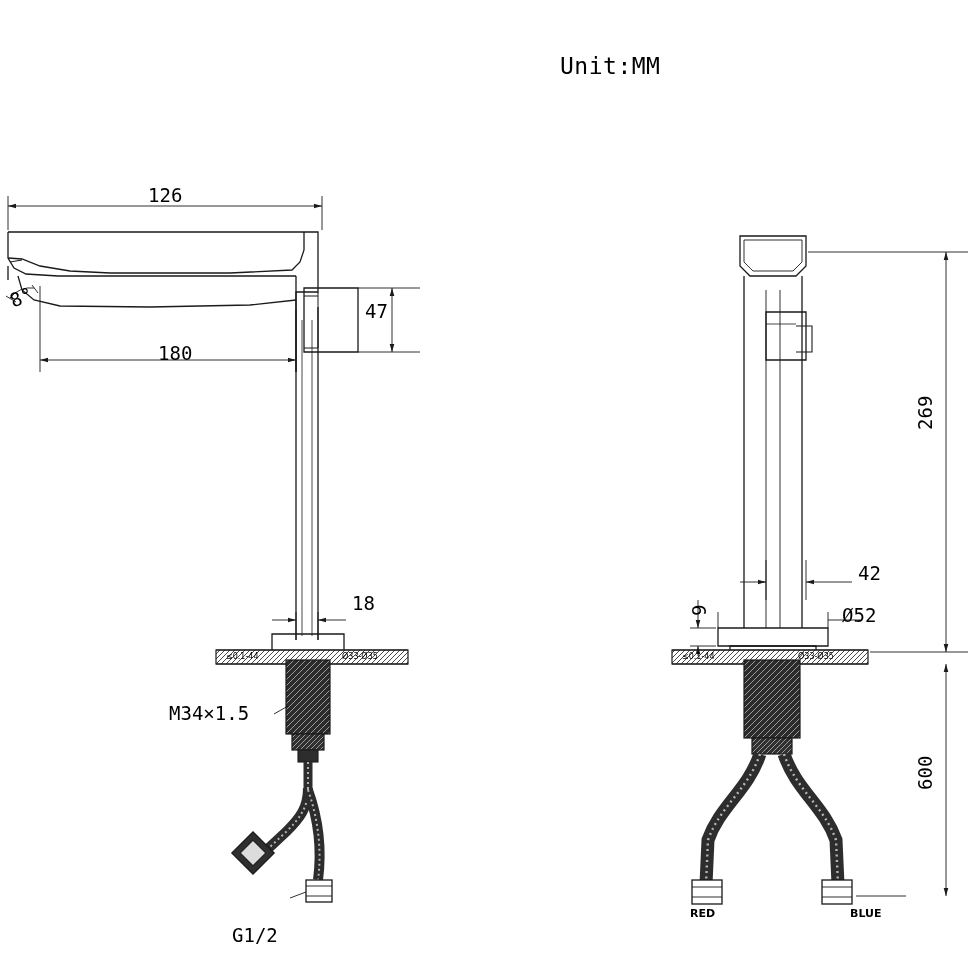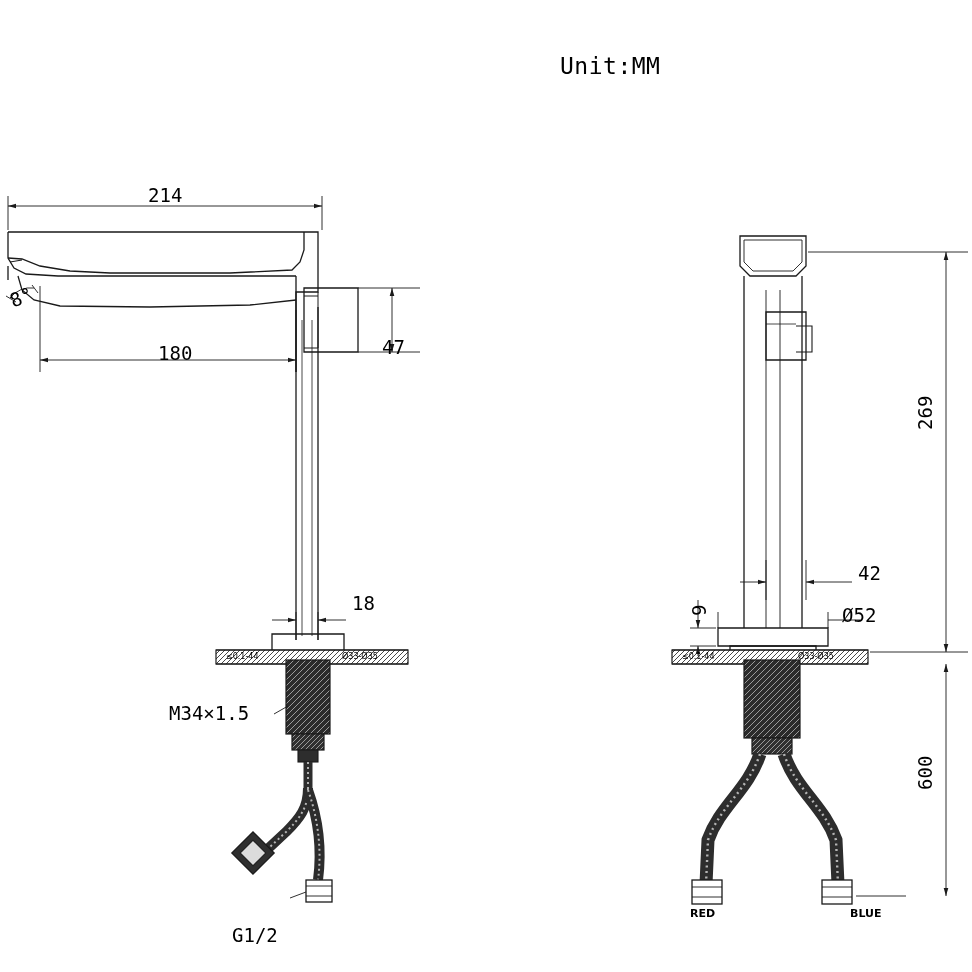--- a/index.html
+++ b/index.html
@@ -219,23 +219,23 @@
 
       <line x1="690" y1="628" x2="716" y2="628"></line>
       <line x1="690" y1="646" x2="716" y2="646"></line>
       <line x1="698" y1="600" x2="698" y2="628" marker-end="url(#arrL)"></line>
       <line x1="698" y1="646" x2="698" y2="656" marker-start="url(#arrR)"></line>
     </g>
   </svg>
 
   <div class="lbl unit-title" style="left:560px; top:55px;">Unit:MM</div>
 
-  <div class="lbl dim" style="left:148px; top:186px;">214</div>
+  <div class="lbl dim" style="left:148px; top:186px;">126</div>
   <div class="lbl dim" style="left:158px; top:344px;">180</div>
-  <div class="lbl dim" style="left:382px; top:302px;margin-top:36px;">47</div>
+  <div class="lbl dim" style="left:365px; top:302px;">47</div>
   <div class="lbl dim" style="left:10px; top:288px; transform:rotate(-22deg);">8°</div>
   <div class="lbl dim" style="left:352px; top:594px;">18</div>
   <div class="lbl dim" style="left:169px; top:704px;">M34×1.5</div>
   <div class="lbl dim" style="left:232px; top:926px;">G1/2</div>
 
   <div class="lbl tiny" style="left:226px; top:653px;">≤0.1-44</div>
   <div class="lbl tiny" style="left:342px; top:653px;">Ø33-Ø35</div>
 
   <div class="lbl dim" style="left:916px; top:430px;">
     <span class="rot90" style="display:inline-block; position:absolute; left:0; top:0;">269</span>

